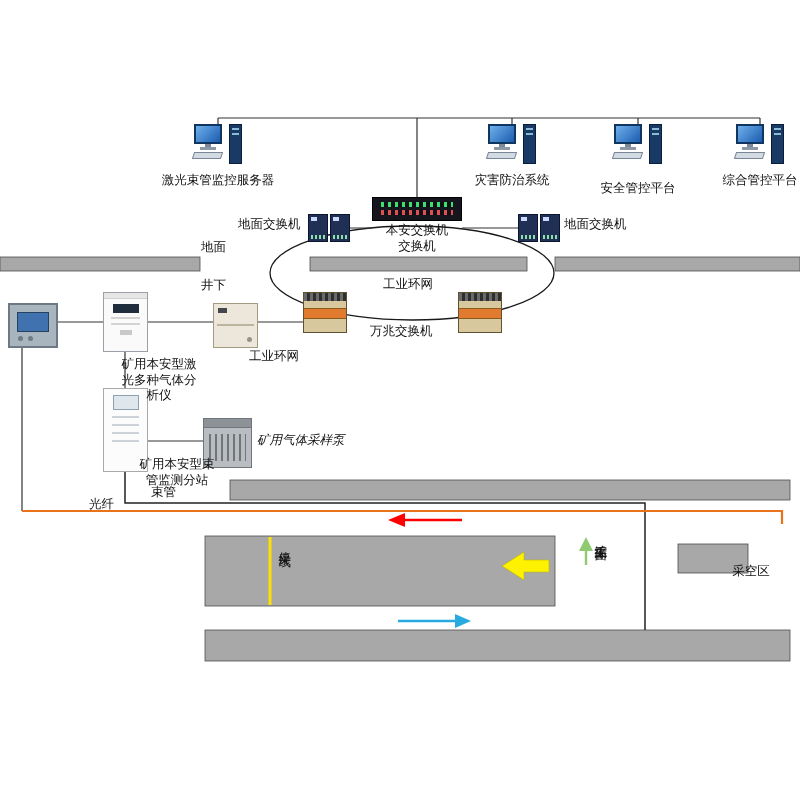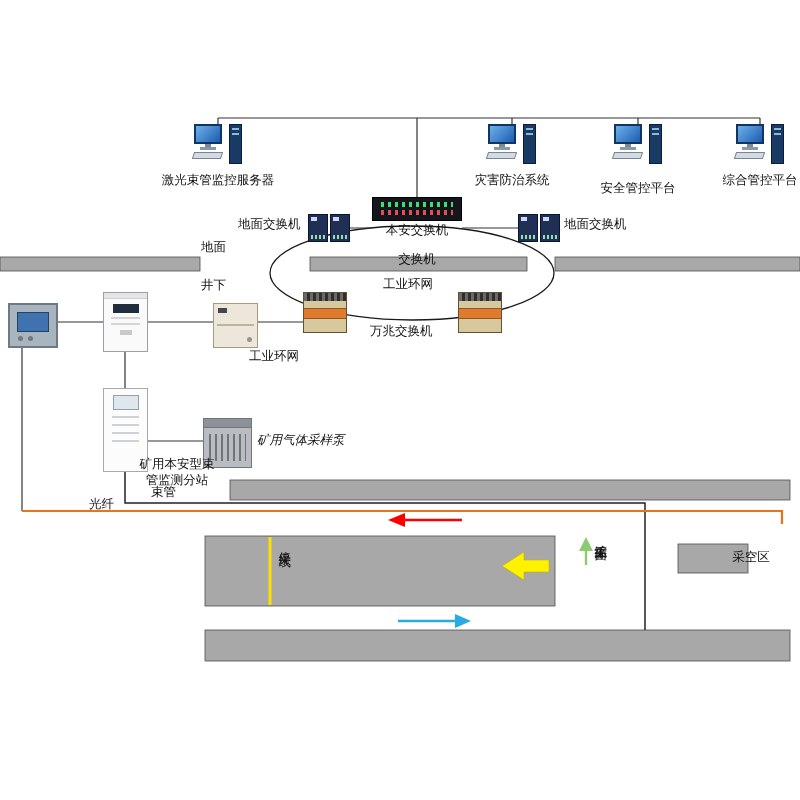--- a/index.html
+++ b/index.html
@@ -169,21 +169,21 @@
     <div class="gsm"></div>
   </div>
   <div class="dev gsw" style="left:518px;">
     <div class="gsm"></div>
     <div class="gsm"></div>
   </div>
 
   <div class="lbl" style="left:238px;top:217px;width:66px;">地面交换机</div>
   <div class="lbl tc" style="left:385px;top:223px;width:64px;">
     <span style="display:block;">本安交换机</span>
-    <span style="display:block;margin-top:13px;">交换机</span>
+    <span style="display:block;">交换机</span>
   </div>
   <div class="lbl" style="left:564px;top:217px;width:66px;">地面交换机</div>
 
   <div class="lbl" style="left:201px;top:240px;width:34px;">地面</div>
   <div class="lbl" style="left:201px;top:278px;width:34px;">井下</div>
   <div class="lbl" style="left:383px;top:277px;width:58px;">工业环网</div>
   <div class="lbl" style="left:370px;top:324px;width:68px;">万兆交换机</div>
 
   <div class="dev rsw" style="left:303px;">
     <div class="ports"></div>
@@ -216,23 +216,24 @@
     <div class="ts-line"></div>
     <div class="ts-line"></div>
     <div class="ts-line"></div>
     <div class="ts-line"></div>
   </div>
   <div class="dev pump">
     <div class="pp-top"></div>
     <div class="pp-slots"></div>
   </div>
 
+  <div class="lbl tc" style="left:116px;top:357px;width:86px;">矿用本安型激光多种气体分析仪</div>
   <div class="lbl" style="left:249px;top:349px;width:66px;">工业环网</div>
   <div class="lbl tc" style="left:137px;top:457px;width:80px;">矿用本安型束管监测分站</div>
   <div class="lbl" style="left:257px;top:433px;width:92px;font-style:italic;">矿用气体采样泵</div>
 
   <div class="lbl" style="left:57px;top:497px;width:30px;margin-left:32px;">光纤</div>
   <div class="lbl" style="left:151px;top:485px;width:30px;">束管</div>
   <div class="lbl vert" style="left:276px;top:541px;height:64px;">停采线</div>
   <div class="lbl vert" style="left:592px;top:535px;height:80px;letter-spacing:1px;">综采工作面</div>
-  <div class="lbl tc" style="left:678px;top:550px;width:78px;padding-left:34px;">采空区</div>
+  <div class="lbl tc" style="left:678px;top:564px;width:78px;padding-left:34px;">采空区</div>
 
 </div>
 
 </body></html>

